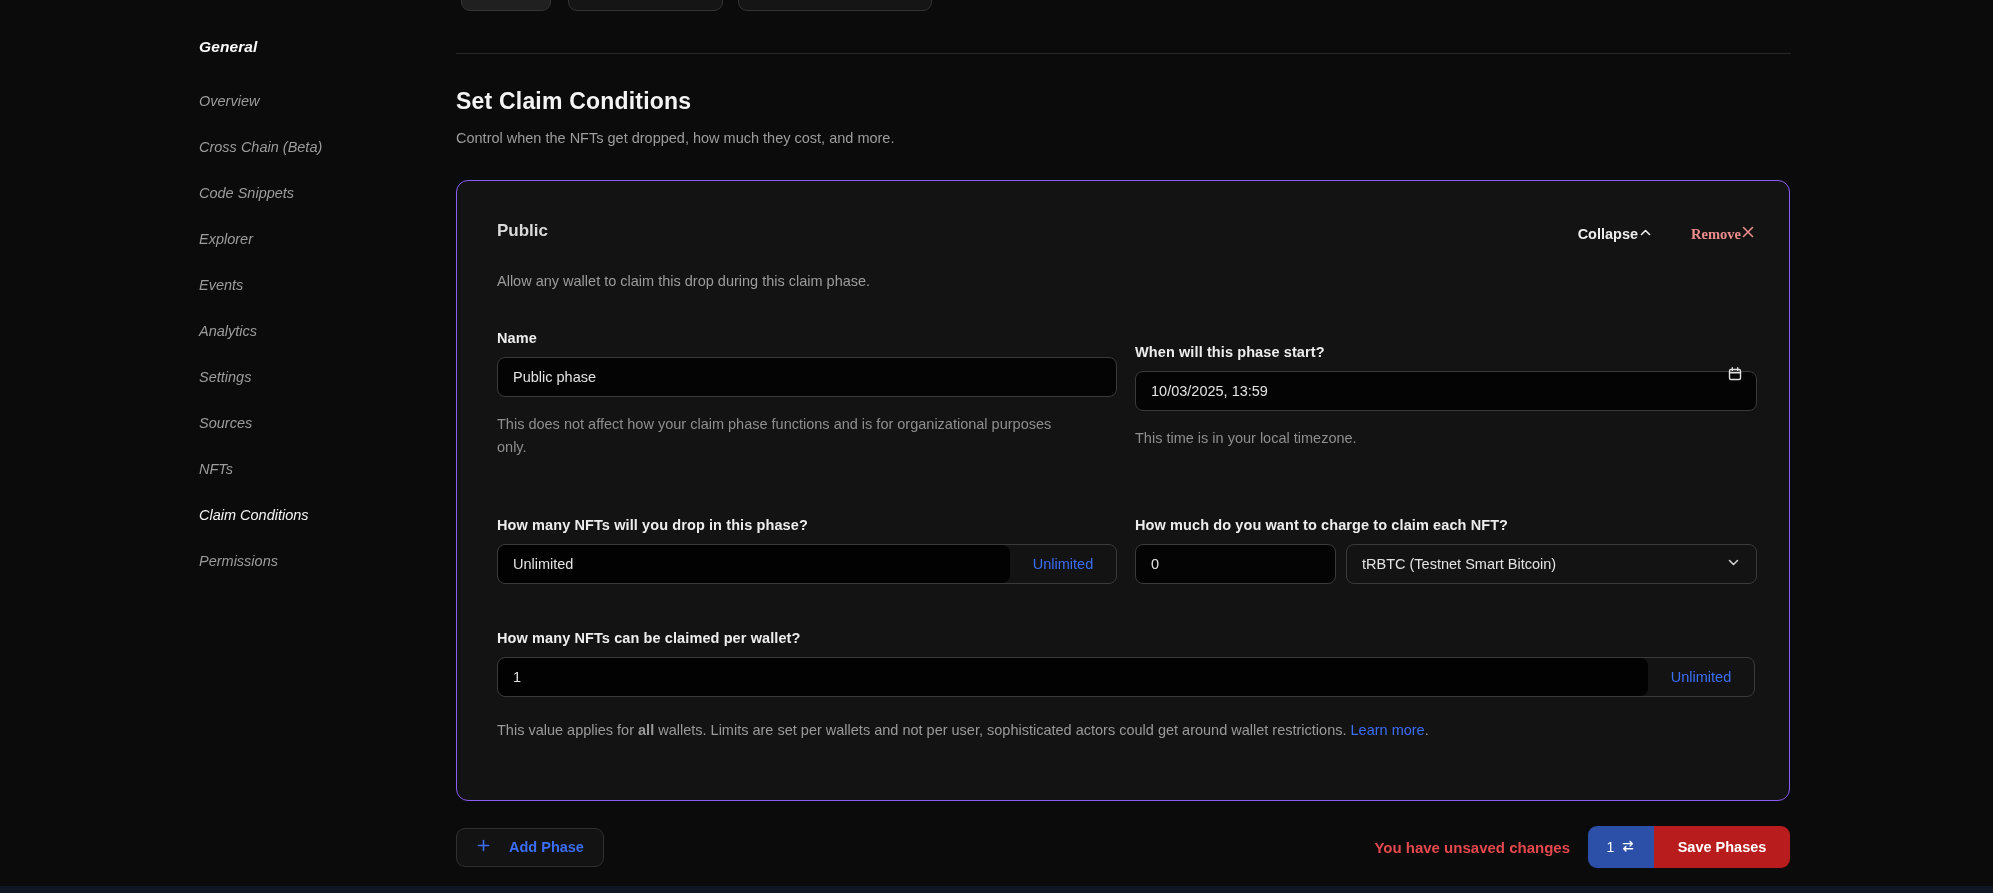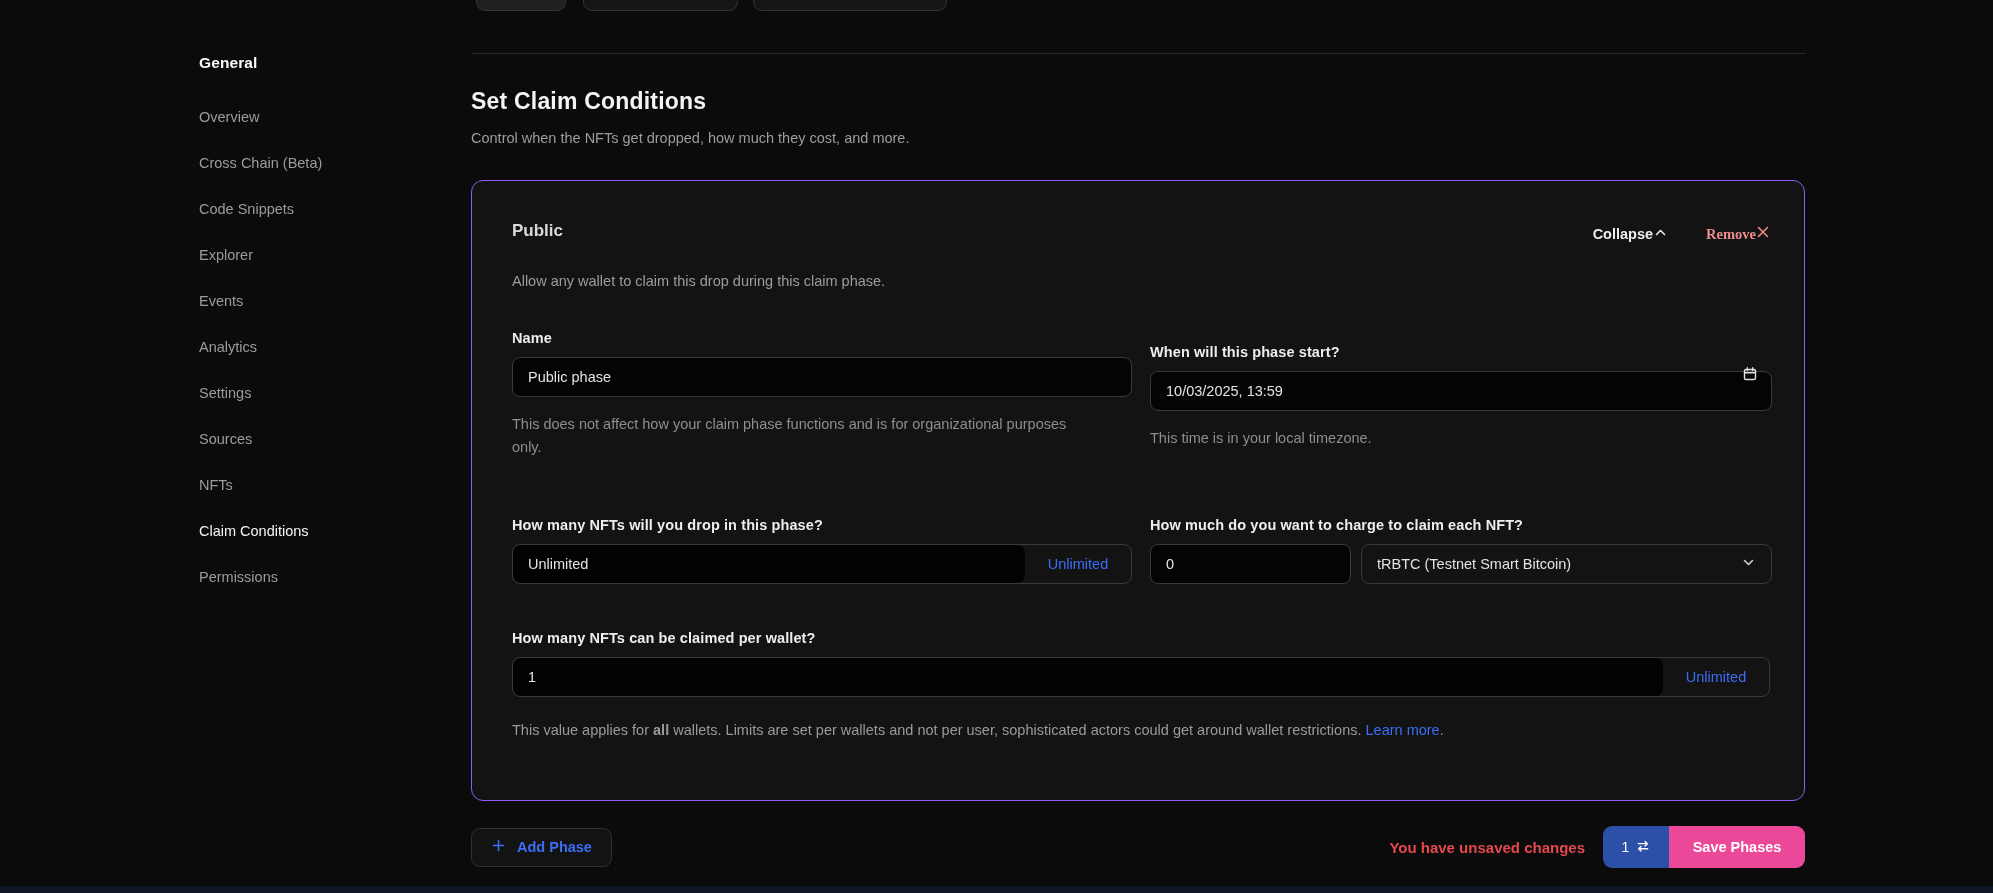--- a/index.html
+++ b/index.html
@@ -4,28 +4,28 @@
 <style>
   * { margin:0; padding:0; box-sizing:border-box; }
   html,body { background:#000; }
   body { font-family:"Liberation Sans", sans-serif; }
   .page {
     position:relative; width:1993px; height:893px;
     background:#0b0b0b; overflow:hidden; color:#e5e5e5;
   }
 
   
-  .sidebar { position:absolute; left:199px; top:40px; width:235px; }
+  .sidebar { position:absolute; left:199px; top:24px; width:235px;font-style:italic; }
   .sb-title { height:46px; display:flex; align-items:center; font-size:15.5px; font-weight:700; color:#fafafa; margin-bottom:8px; letter-spacing:.1px; }
   .sb-title.second { margin-top:29px; }
   .sb-item { height:46px; display:flex; align-items:center; font-size:14.5px; color:#9c9c9c; cursor:pointer; }
   .sb-item.active { color:#f5f5f5; }
 
   
-  .main { position:absolute; left:471px; top:0; width:1336px; height:651px; }
+  .main { position:absolute; left:456px; top:0; width:1336px; height:651px; }
 
   
   .toolbar-ghost-btn { position:absolute; top:-28px; left:5px; width:90px; height:39px;
     background:#202020; border:1px solid #343434; border-radius:9px; }
   .badge { position:absolute; top:-26px; height:37px; display:flex; align-items:center; gap:9px;
     padding:0 13px; background:#151515; border:1px solid #343434; border-radius:9px;
     font-size:13px; color:#d9d9d9; cursor:pointer; }
   .badge.addr { left:112px; width:155px; }
   .badge.explorer { left:282px; width:194px; }
 
@@ -69,28 +69,28 @@
   .price-row input { margin-top:0; width:201px; }
   .select { flex:1; height:40px; background:#131313; border:1px solid #3a3a3a; border-radius:8px;
     display:flex; align-items:center; justify-content:space-between; padding:0 15px;
     font-size:14.5px; color:#e3e3e3; cursor:pointer; }
   .select svg { color:#cfcfcf; }
 
   .per-wallet-helper { margin-top:18px; width:1245px; font-size:14.5px; line-height:31px; color:#9a9a9a; }
 
   
   .footer { position:absolute; top:826px; left:0; width:1334px; display:flex; justify-content:space-between; align-items:center; }
-  .add-phase { height:39px; display:flex; align-items:center; gap:11px; padding:0 19px;
+  .add-phase { height:39px; display:flex; align-items:center; gap:18px; padding:0 19px;
     background:#131313; border:1px solid #303030; border-radius:9px;
     color:#3b6ef5; font-size:14.5px; font-weight:600; cursor:pointer; font-family:inherit; }
   .footer-right { display:flex; align-items:center; gap:18px; }
   .unsaved { font-size:15px; font-weight:700; color:#e5484d; }
   .split-btn { display:flex; height:42px; border-radius:9px; overflow:hidden; cursor:pointer; }
   .split-btn .count { width:66px; background:#2c4fa8; color:#fff; display:flex; align-items:center; justify-content:center; gap:7px; font-size:14px; }
-  .split-btn .save { width:136px; background:#ec4899; color:#fff; display:flex; align-items:center; justify-content:center; font-size:14.5px; font-weight:600; }
+  .split-btn .save { width:136px; background:#b91c1c; color:#fff; display:flex; align-items:center; justify-content:center; font-size:14.5px; font-weight:600; }
 
   .bottom-strip { position:absolute; left:0; bottom:0; width:100%; height:7px; background:#0f1624; }
 </style>
 </head>
 <body>
 
 <div class="page">
 
   <nav class="sidebar">
     <div class="sb-title">General</div>

